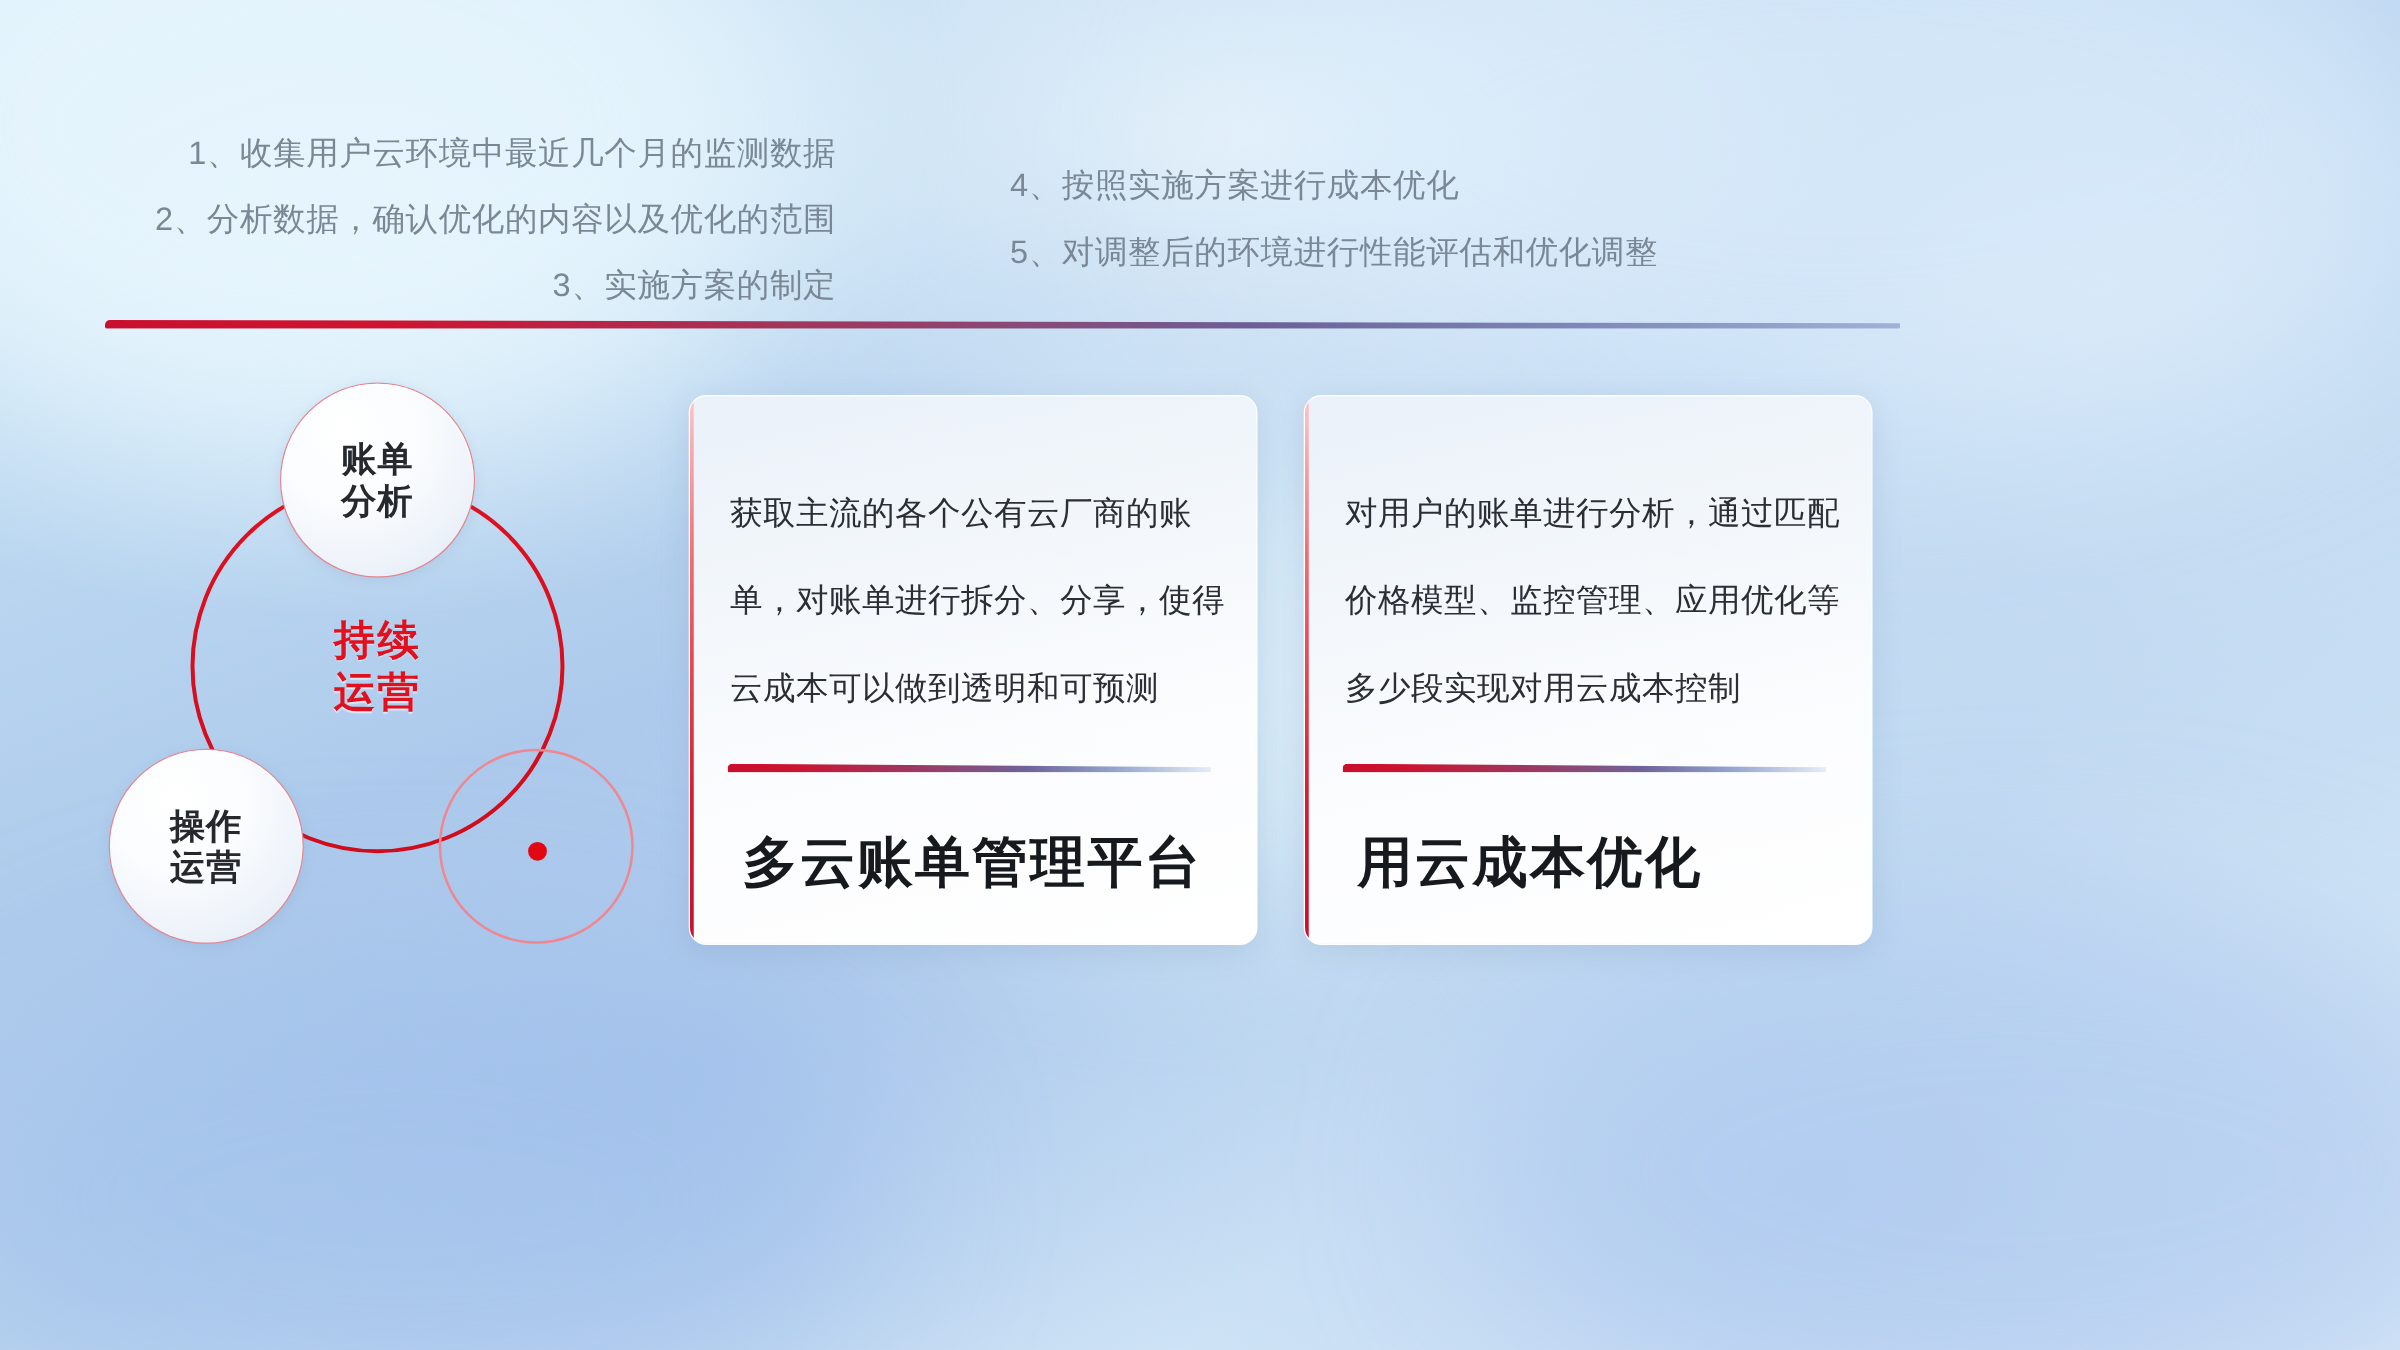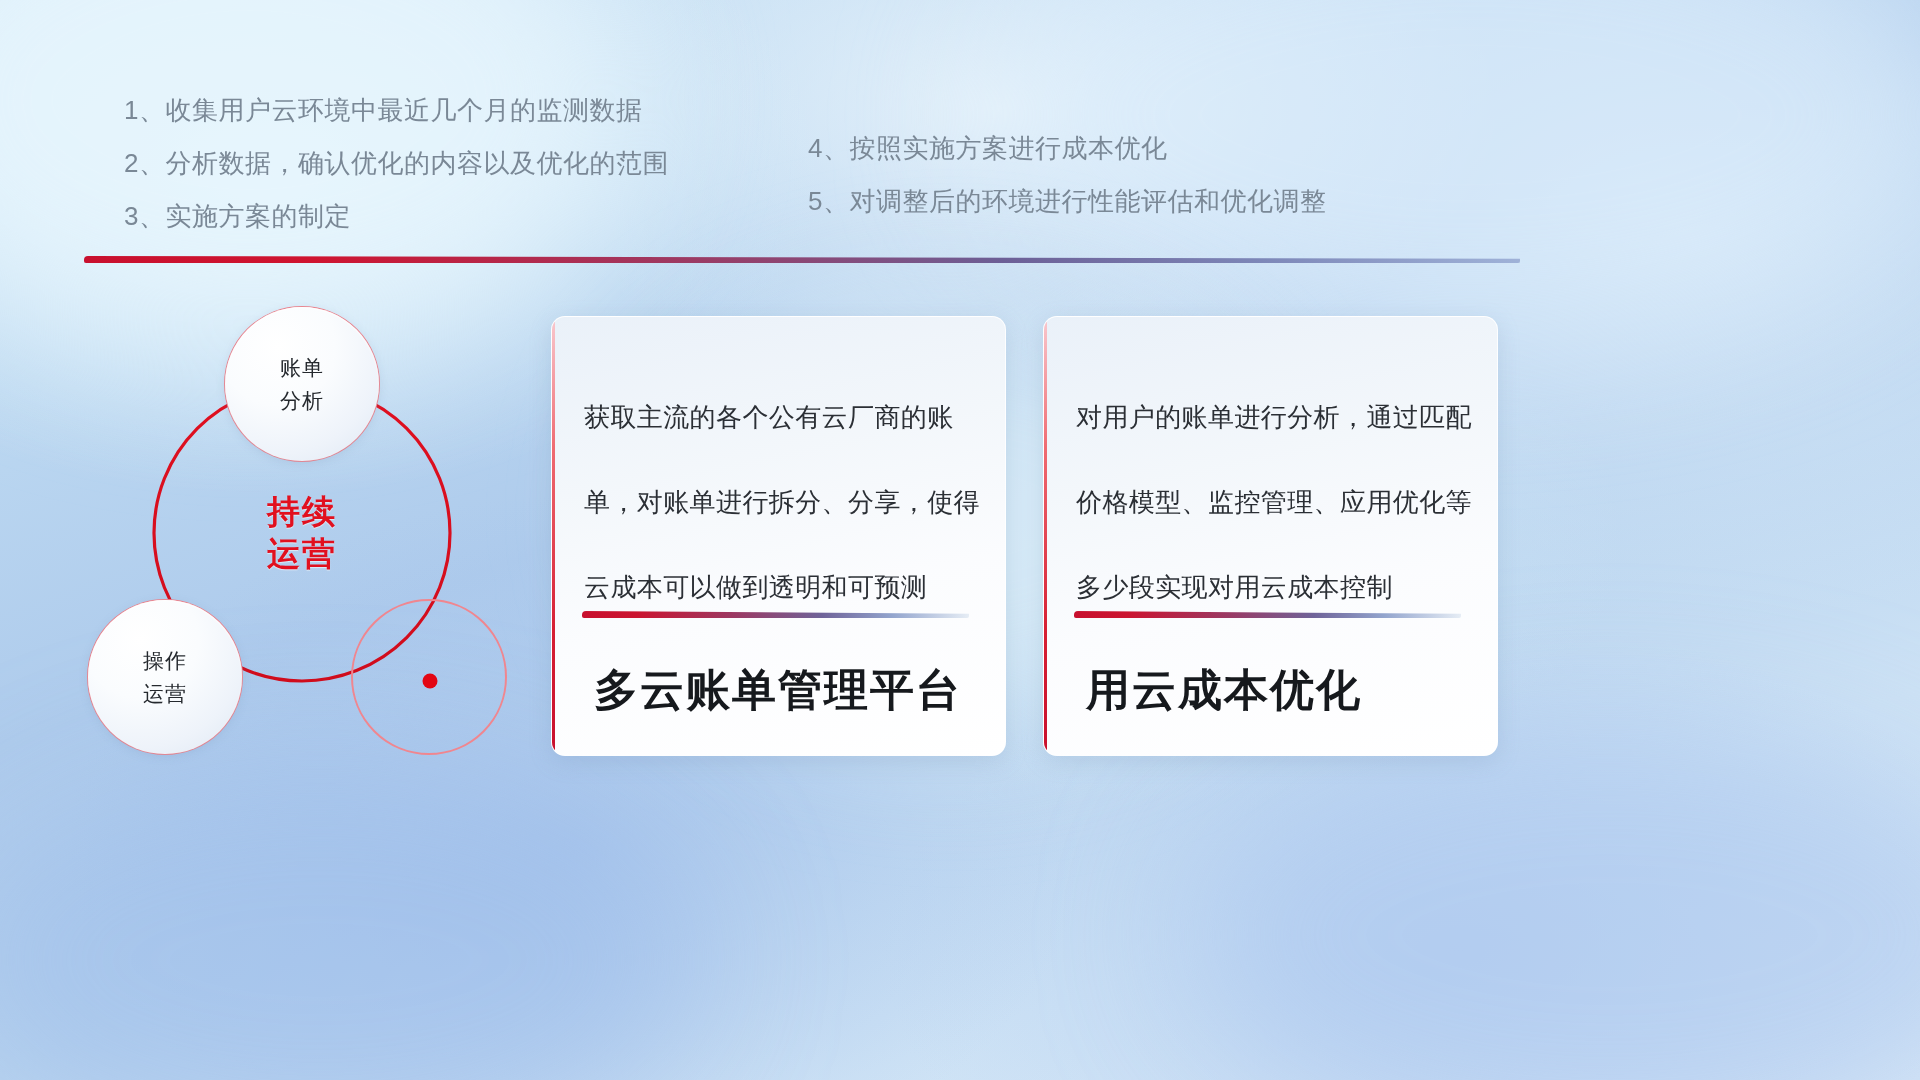--- a/index.html
+++ b/index.html
@@ -37,21 +37,21 @@
 
   
   .list {
     position:absolute;
     color:#7a8896;
     font-size:26px;
     line-height:53px;
     letter-spacing:0.5px;
     white-space:nowrap;
   }
-  .list.left  { left:124px; top:84px; }
+  .list.left  { left:124px; top:96px;text-align:right; }
   .list.right { left:808px; top:122px; }
   .list-item { display:block; }
 
   
   .main-rule {
     position:absolute; left:84px; top:256px; width:1436px; height:7px;
     background:linear-gradient(90deg,#c8102e 0%,#cf1430 16%,#9c3a63 42%,#6c5f96 64%,#7d87b8 82%,#9fb2d8 100%);
     border-radius:4px 4px 2px 2px;
     clip-path:polygon(0 0,100% 38%,100% 100%,0 100%);
     box-shadow:0 1px 2px rgba(90,110,140,0.25);
@@ -69,21 +69,21 @@
       0 2px 10px rgba(120,145,180,0.22),
       inset 0 1px 2px rgba(255,255,255,0.95);
     display:flex; align-items:center; justify-content:center;
     text-align:center;
   }
   .bubble-top  { left:155px; top:22px;  width:154px; height:154px; }
   .bubble-bl   { left:18px;  top:315px; width:154px; height:154px; }
   .bubble-br   { left:282px; top:315px; width:154px; height:154px; }
 
   .bubble-label {
-    color:#25292e; font-size:21px; font-weight:400; line-height:33px;
+    color:#25292e; font-size:28px; font-weight:700; line-height:33px;
     letter-spacing:1px;
   }
   .venn-center {
     position:absolute; left:160px; top:193px; width:144px; height:110px;
     display:flex; align-items:center; justify-content:center;
     color:#e1101f; font-size:33px; font-weight:700; line-height:42px;
     text-align:center; letter-spacing:2px;
     text-shadow:0 1px 1px rgba(255,255,255,0.6);
   }
 
@@ -98,21 +98,21 @@
   }
   .card::before {  
     content:""; position:absolute; left:0; top:0; width:3px; height:100%;
     background:linear-gradient(180deg,#f9c9cf 0%,#ef6b72 30%,#d61f34 72%,#c8102e 100%);
   }
   .card.one  { left:551px; }
   .card.two  { left:1043px; }
 
   .card-body {
     position:absolute; left:32px; right:24px; top:58px;
-    color:#2b2f35; font-size:26px; line-height:85px; letter-spacing:0.4px;
+    color:#2b2f35; font-size:26px; line-height:70px; letter-spacing:0.4px;
   }
   .card-rule {
     position:absolute; left:30px; width:387px; height:7px; top:294px;
     background:linear-gradient(90deg,#c8102e 0%,#cb1430 14%,#9a3a64 40%,#6f6399 62%,#92a4cd 80%,#e6edf5 100%);
     border-radius:4px 4px 2px 2px;
     clip-path:polygon(0 0,100% 40%,100% 100%,0 100%);
   }
   .card-title {
     position:absolute; left:30px; top:344px;
     color:#16191d; font-size:44px; font-weight:700; letter-spacing:2px;

